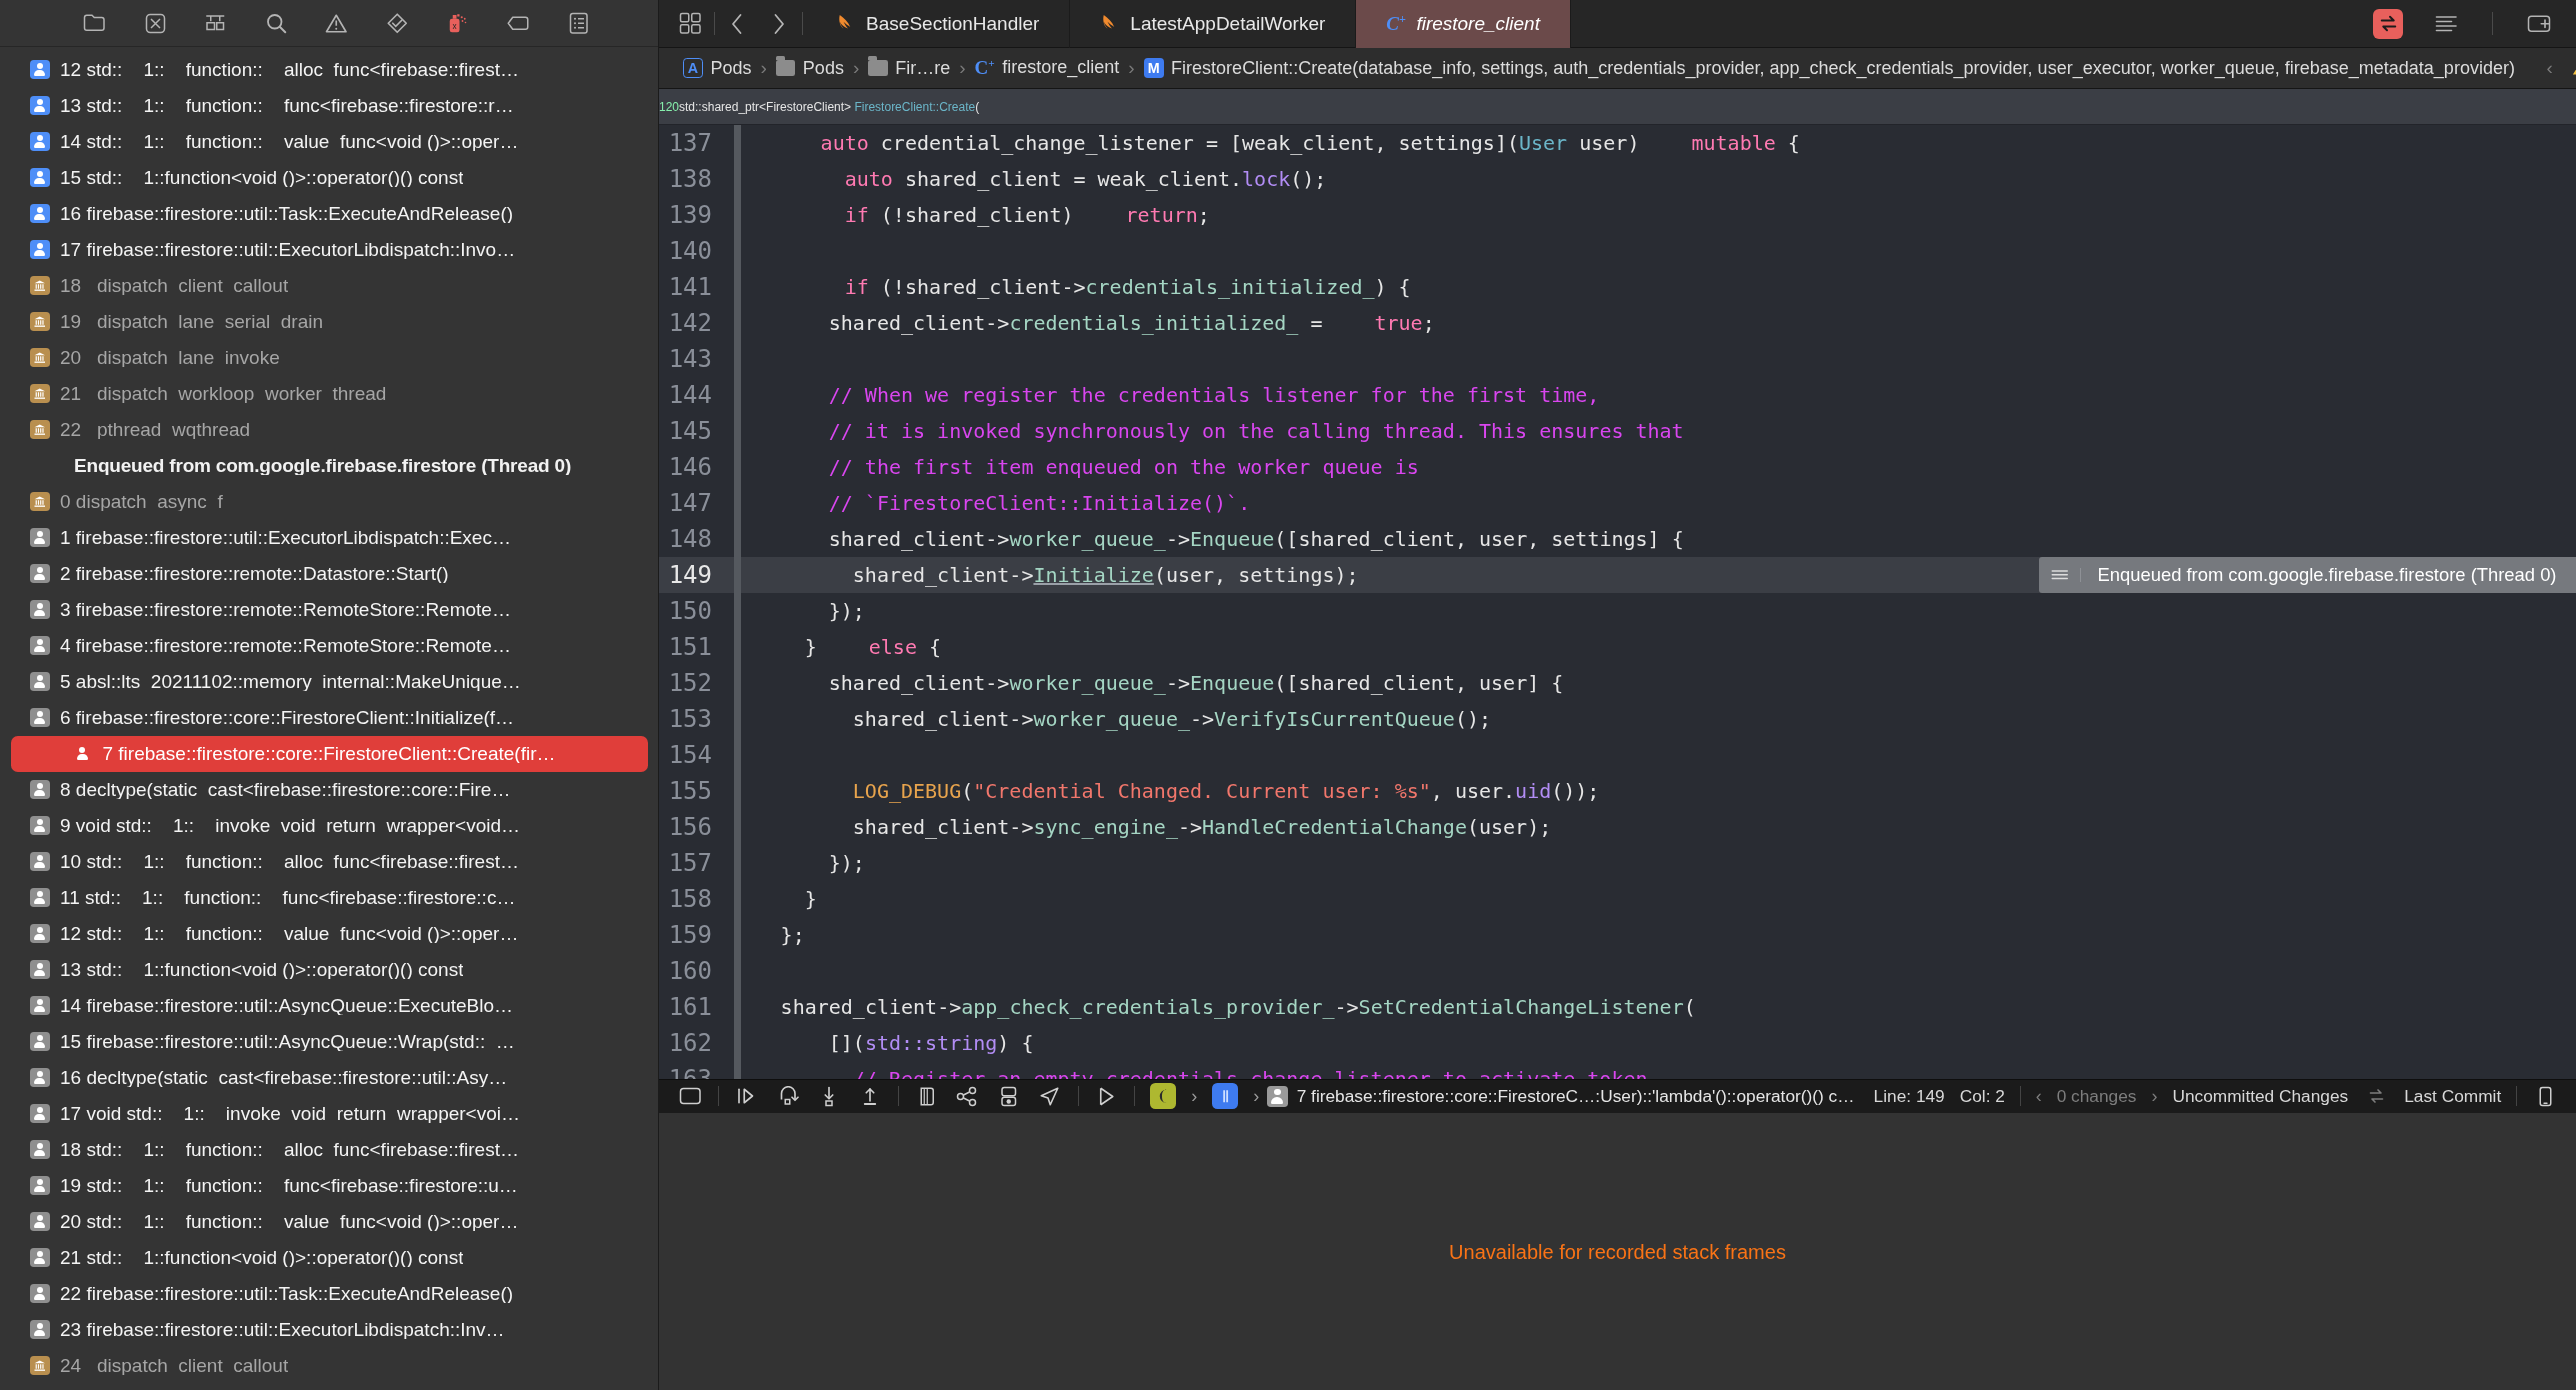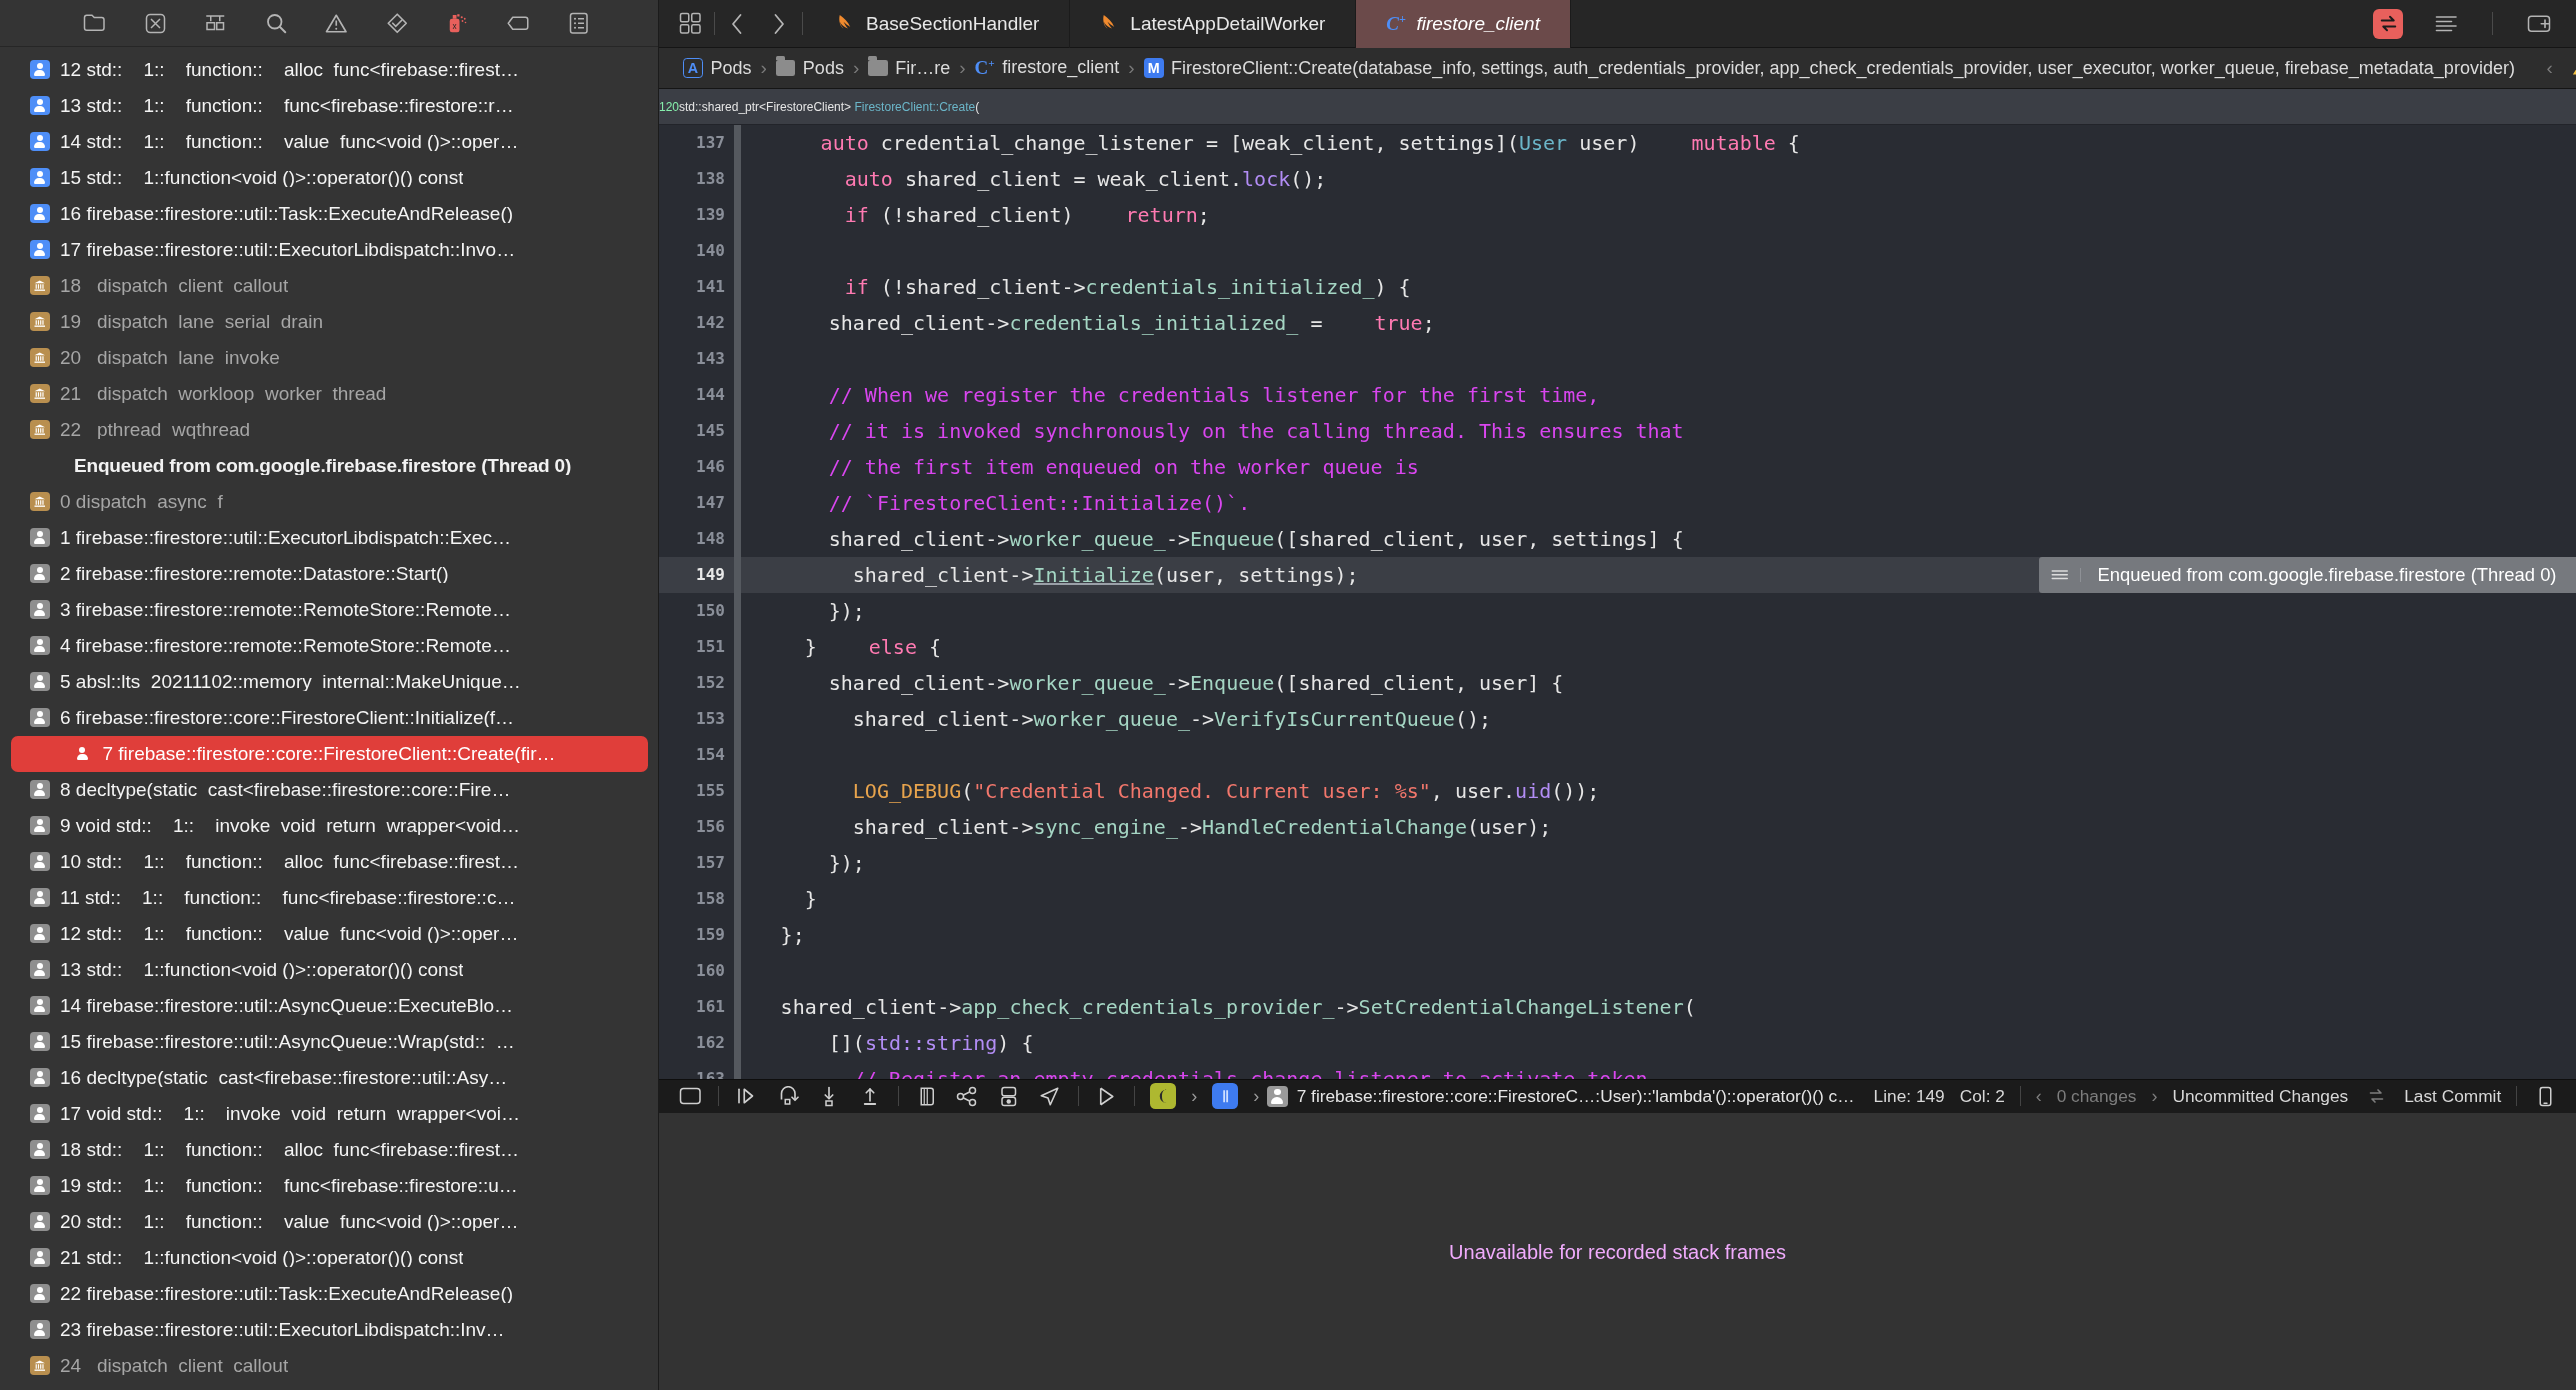--- a/index.html
+++ b/index.html
@@ -124,22 +124,22 @@
   .code {
     position:absolute; top:0; left:0; right:0; bottom:0;
     font-family: "DejaVu Sans Mono", monospace;
     font-size: 20px; line-height: 36px;
     color:#e6e6e6; white-space: pre;
   }
   .ln {
     display:flex; align-items:center; height:36px; position:relative;
   }
   .ln .gut {
-    width: 75px; flex: 0 0 75px; text-align:right; padding-right:9px;
-    color:#8a8f99; font-size:16px; user-select:none;font-weight:bold;
+    width: 75px; flex: 0 0 75px; text-align:right; padding-right:22px;
+    color:#8a8f99; font-size:24px; user-select:none;
   }
   .sticky .gut { color:#86efac; }
   .ln .fold { width:12px; flex:0 0 12px; height:36px; position:relative; }
   .ln .src { padding-left: 10.5px; overflow:hidden; }
   .ln.current { background:#3b3e45; }
   .ln.current .gut { color:#e8e8e8; }
   .foldbar { position:absolute; left:75px; top:0; bottom:0; width:6.8px; background:#55595f; }
 
   
   .kw   { color:#ff7ab2;margin-left:40px; }
@@ -180,21 +180,21 @@
   .db-frame { padding: 0 9px; color:#e6e6e6; max-width: 871px; overflow:hidden; text-overflow:ellipsis; }
   .db-lbl { padding: 0 7.5px; color:#d8d8d8; }
   .db-dim { color:#7d7d7d; }
 
   
   .bottom {
     flex: 0 0 279px; height:279px; background:#333333;
     display:flex; align-items:center; justify-content:center;
     border-top: 0.8px solid #1b1b1b;
   }
-  .bottom .msg { color:#f0abfc; font-size:20px; }
+  .bottom .msg { color:#f97316; font-size:20px; }
 </style>
 </head>
 <body>
 
 <div class="app">
 
   <div class="navigator">
     <div class="nav-toolbar">
       <div class="nav-ico">
         <svg width="22.5" height="19.5" viewBox="0 0 30 26">

